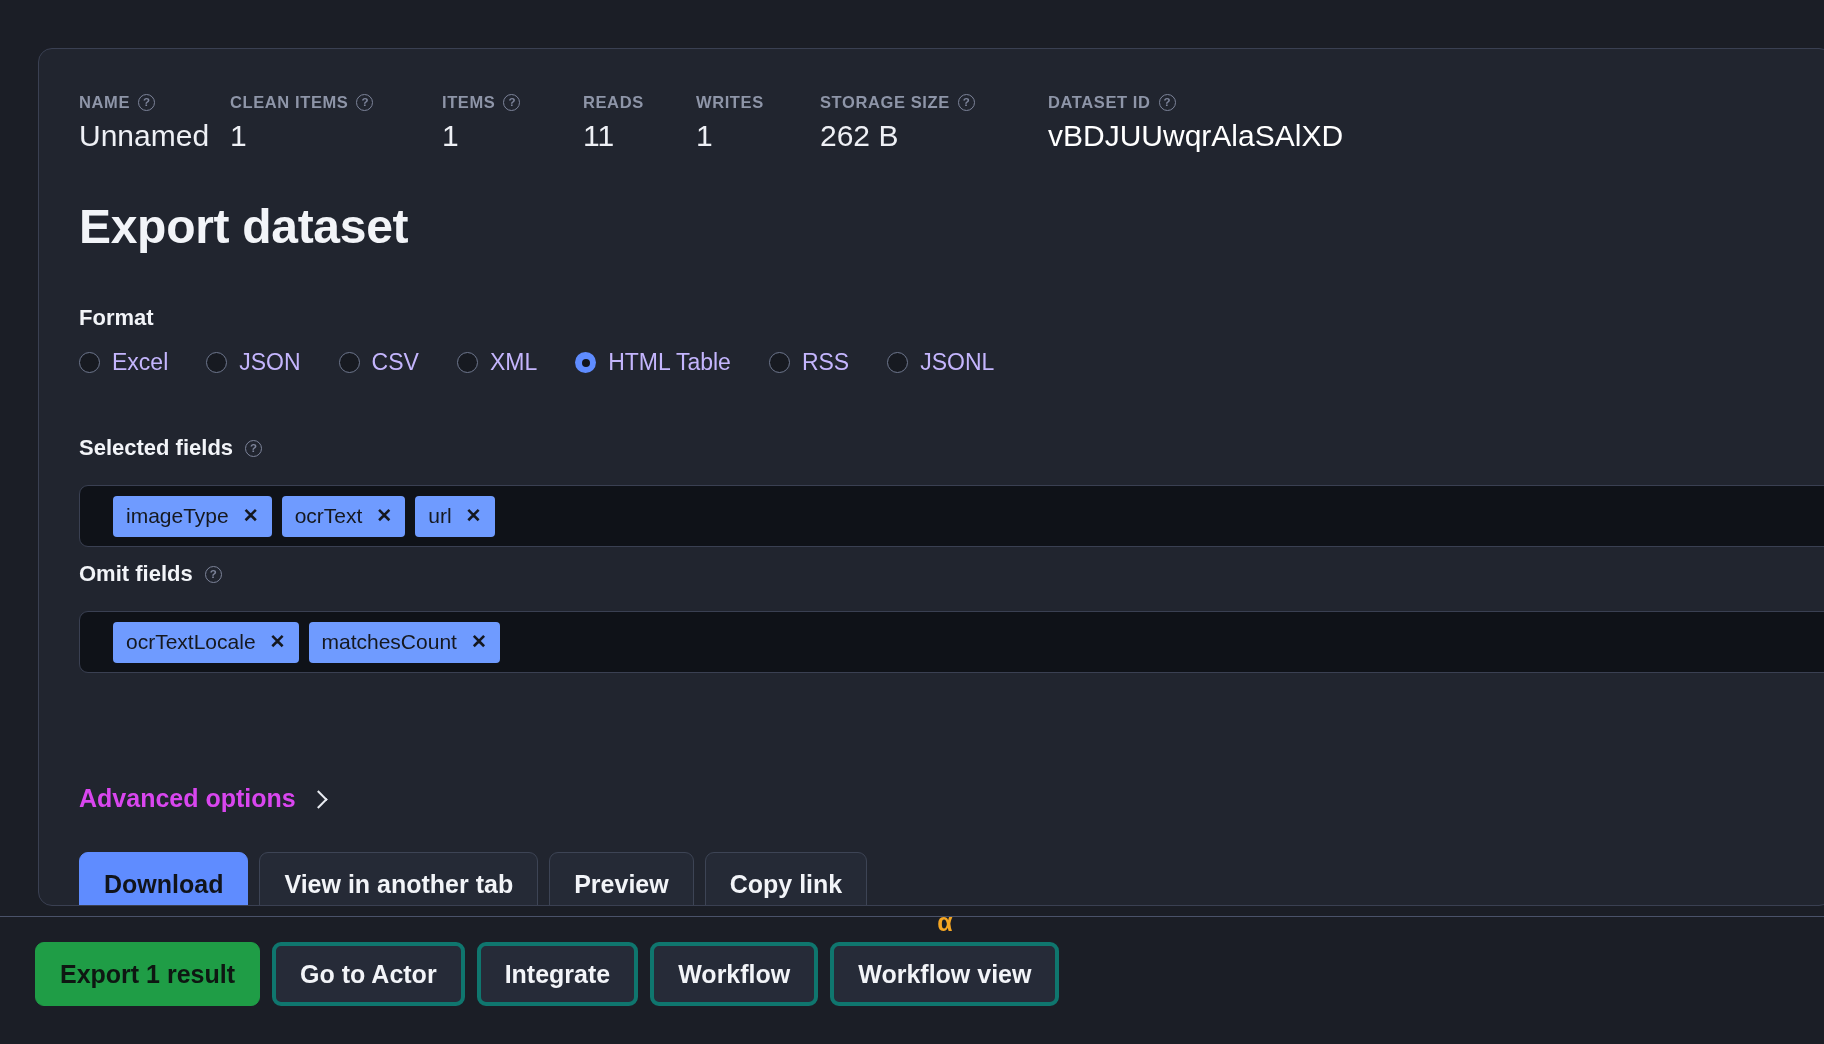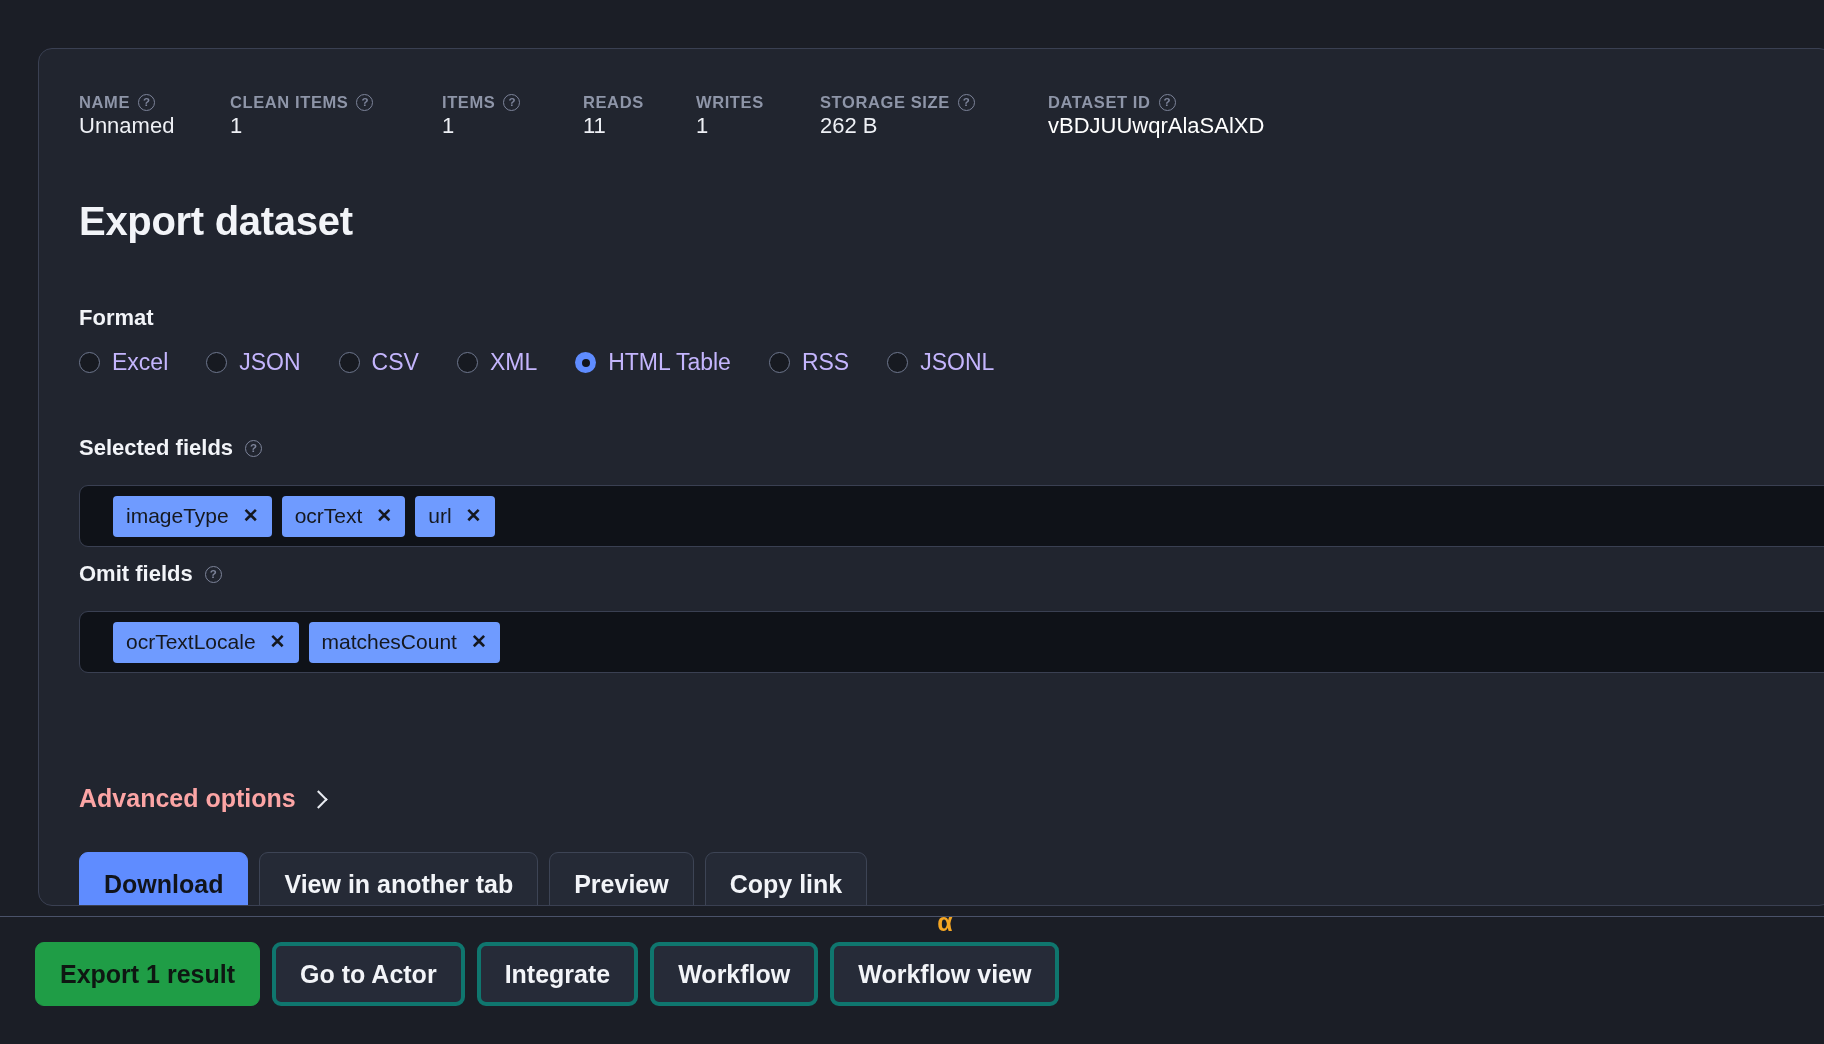--- a/index.html
+++ b/index.html
@@ -46,22 +46,22 @@
     height: 22px;
   }
   .stat-label {
     font-size: 16.5px;
     font-weight: bold;
     letter-spacing: 0.6px;
     color: #8e95a8;
     white-space: nowrap;
   }
   .stat-value {
-    margin-top: 0;
-    font-size: 22px;
+    margin-top: 6px;
+    font-size: 30px;
     color: #eef0f5;
     white-space: nowrap;
   }
   .stat-value.link { color: #ffffff; }
   .qmark {
     width: 17px; height: 17px;
     border-radius: 50%;
     border: 1.6px solid #7d849a;
     color: #7d849a;
     font-size: 11.5px;
@@ -78,21 +78,21 @@
   .w-reads  { width: 113px; }
   .w-writes { width: 124px; }
   .w-size   { width: 228px; }
   .w-id     { width: 300px; }
 
   
   .page-title {
     position: absolute;
     left: 40px;
     top: 150px;
-    font-size: 40px;
+    font-size: 48px;
     font-weight: bold;
     color: #f2f4f8;
     letter-spacing: -0.3px;
   }
   .section-label {
     position: absolute;
     left: 40px;
     font-size: 22px;
     font-weight: bold;
     color: #f2f4f8;
@@ -187,21 +187,21 @@
     left: 40px;
     top: 735px;
     display: flex;
     align-items: center;
     gap: 16px;
     cursor: pointer;
   }
   .advanced-text {
     font-size: 25px;
     font-weight: bold;
-    color: #fca5a5;
+    color: #d946ef;
   }
   .chevron {
     width: 13px; height: 13px;
     border-top: 2.6px solid #e9ecf2;
     border-right: 2.6px solid #e9ecf2;
     transform: rotate(45deg);
     margin-top: 1px;
   }
 
   

